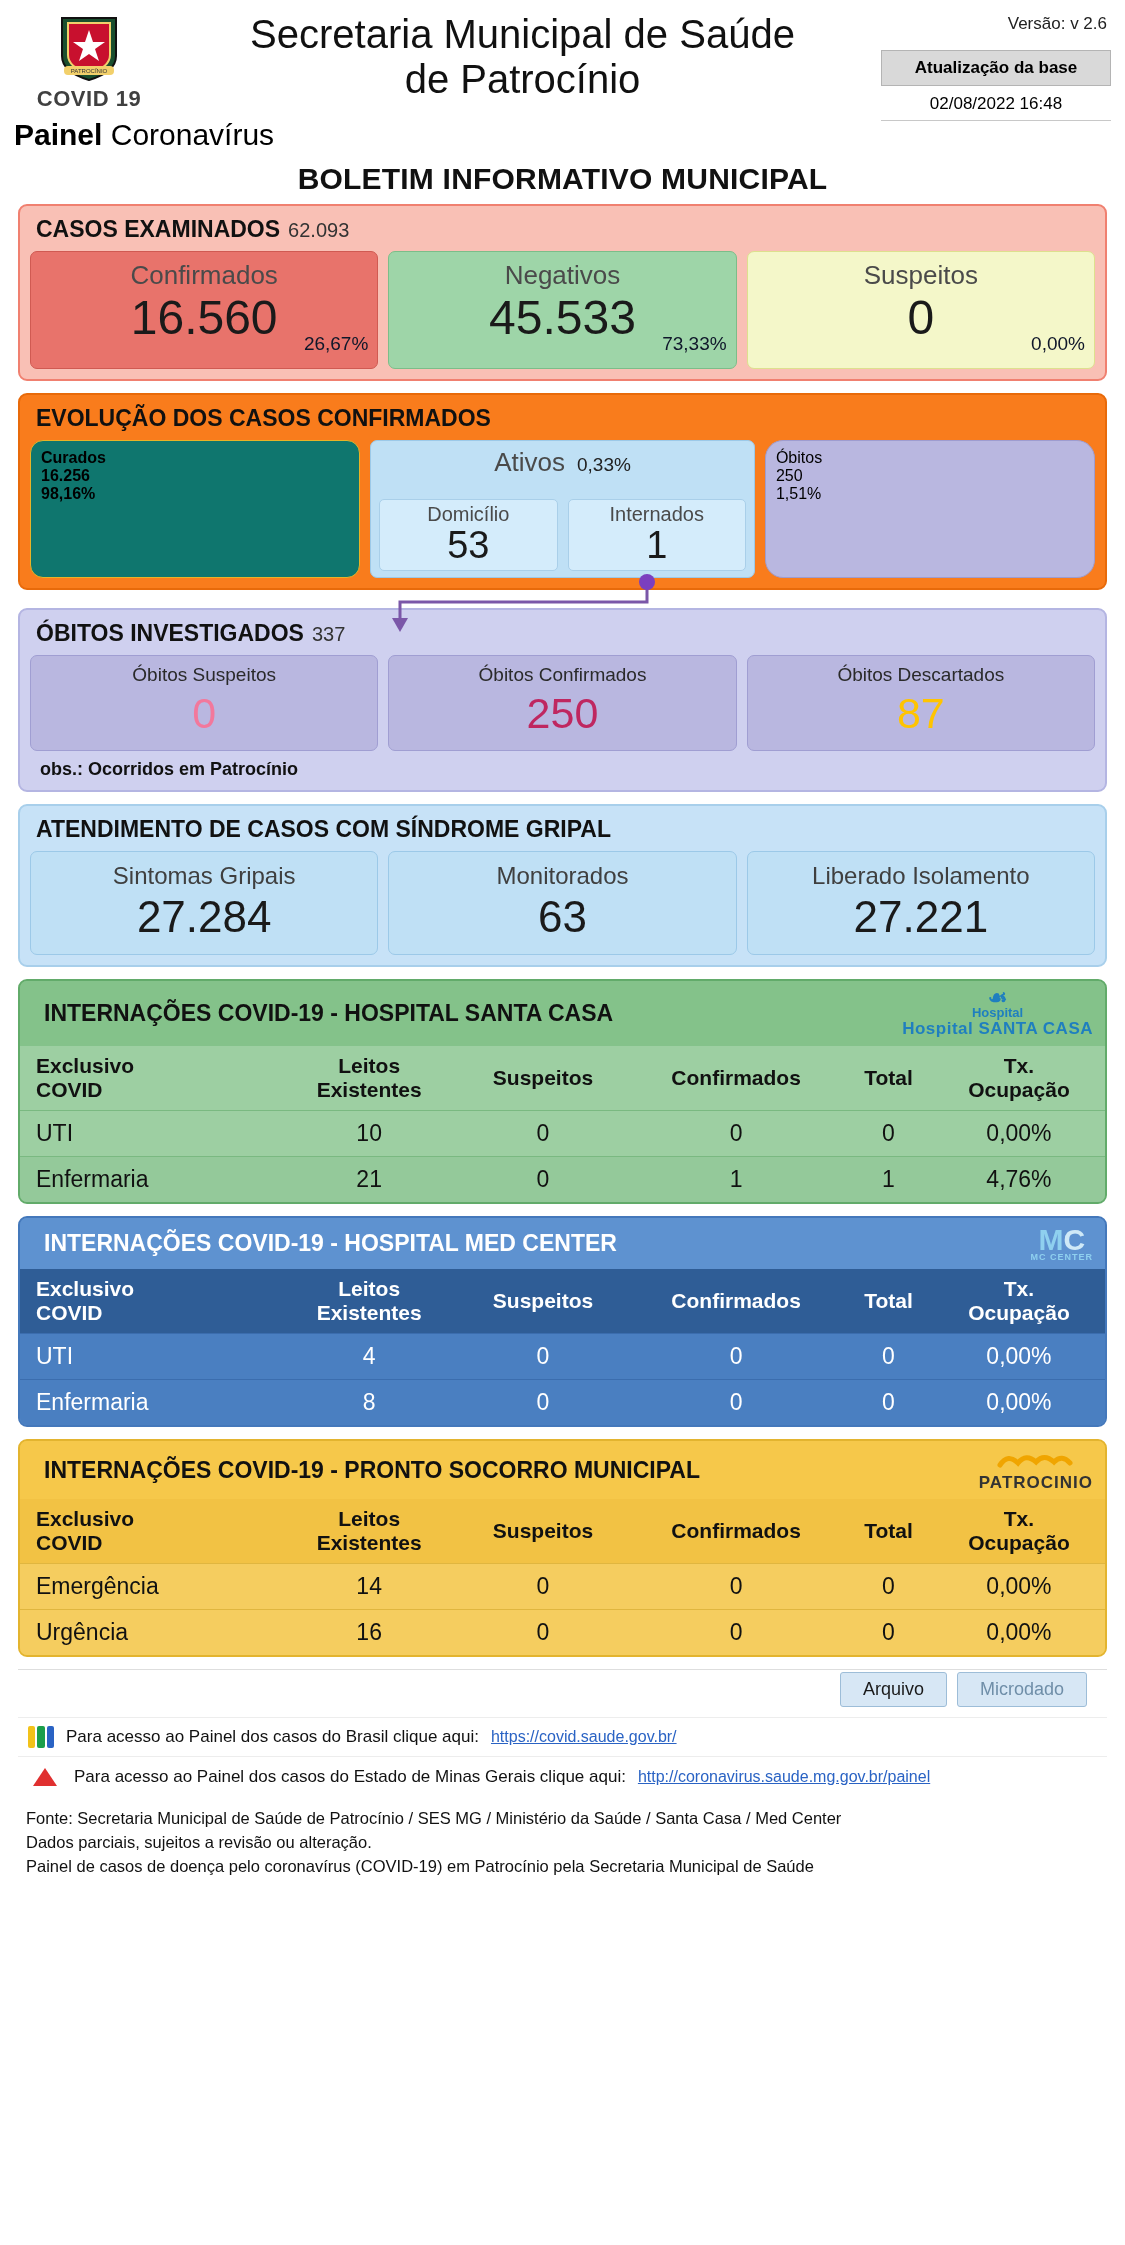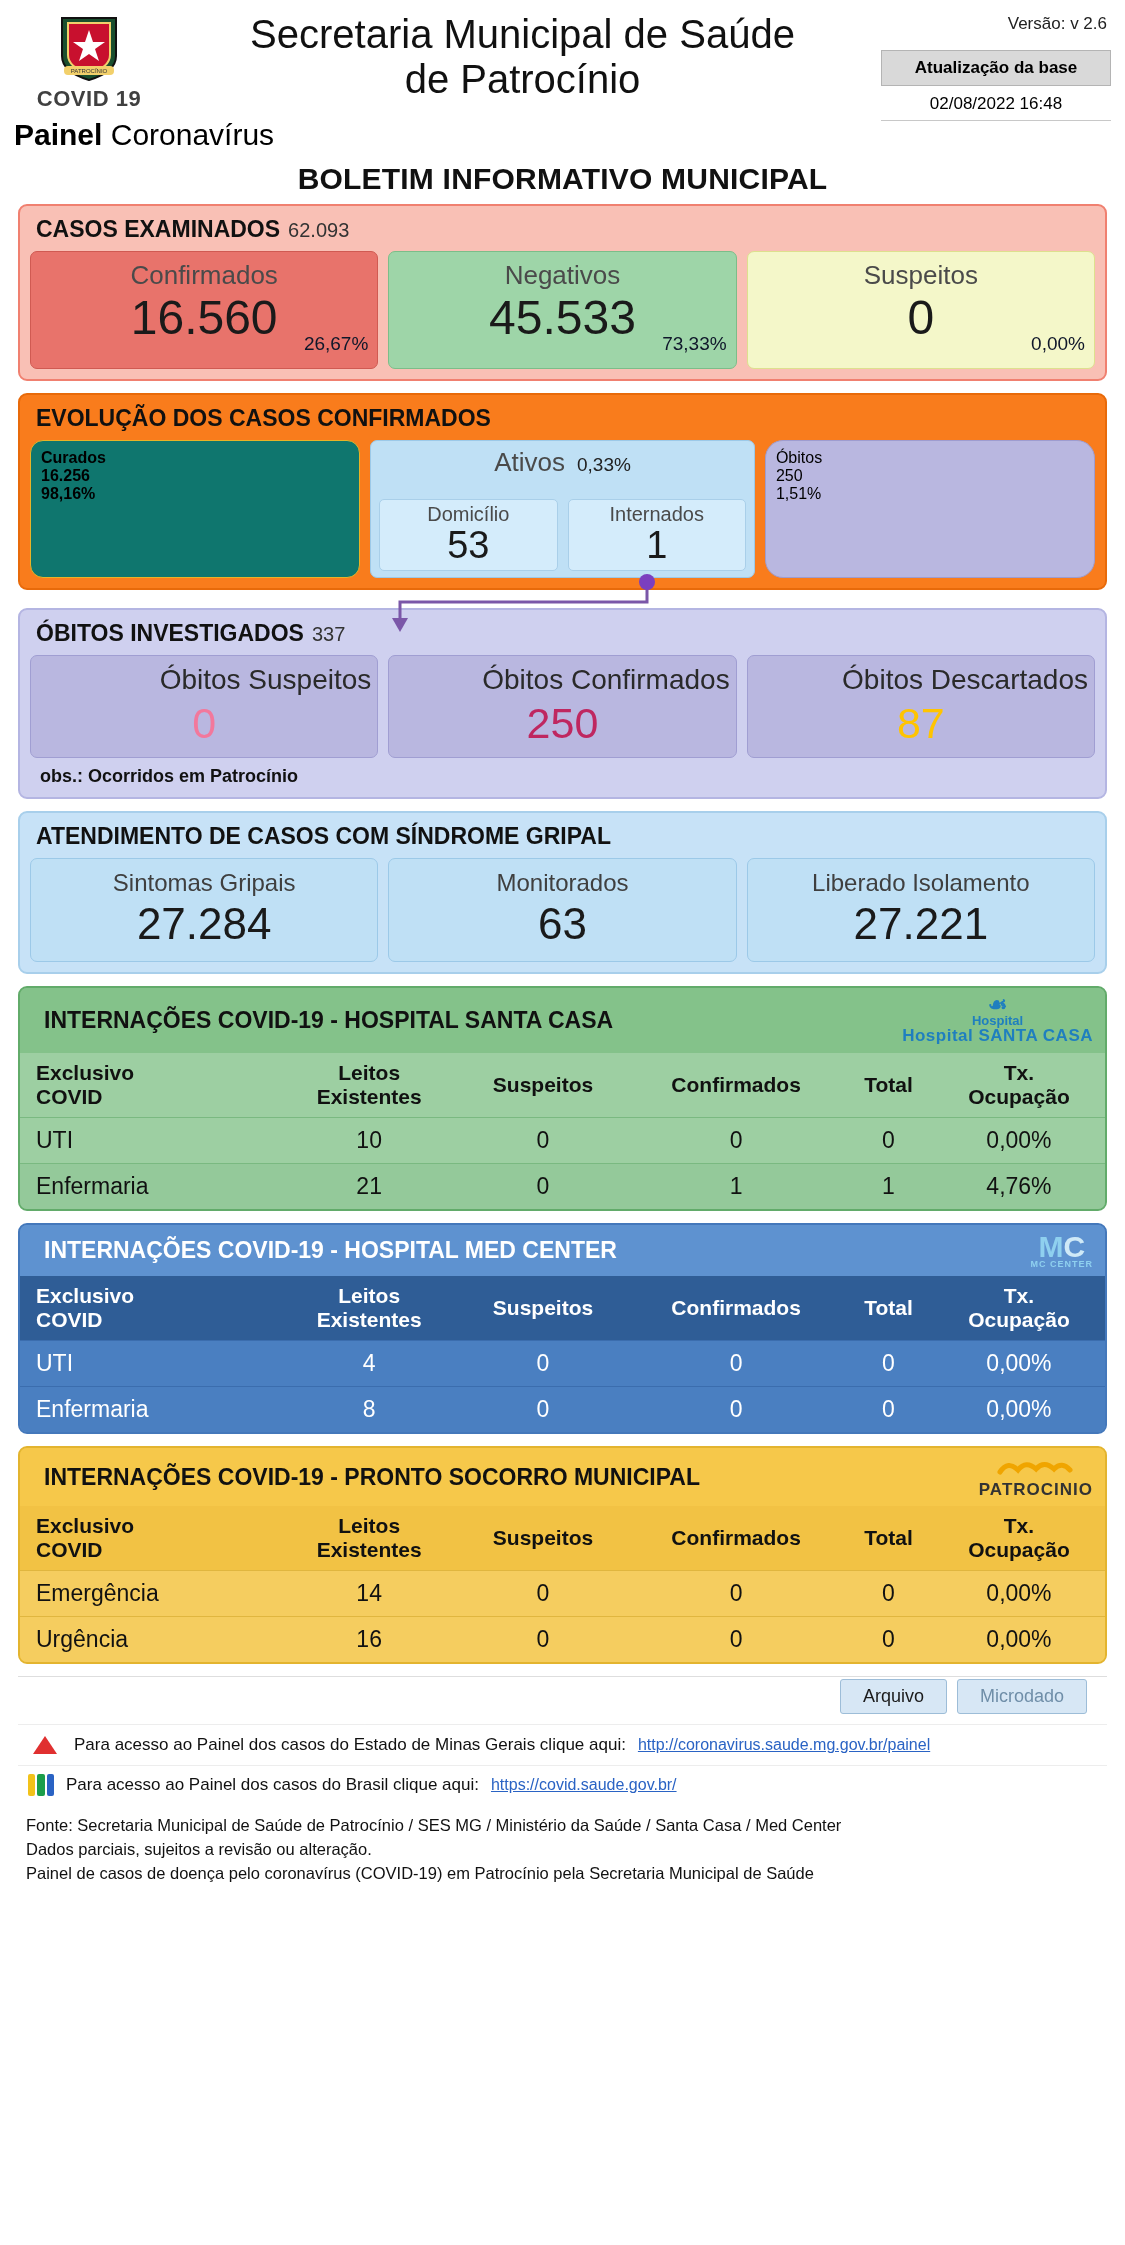--- a/index.html
+++ b/index.html
@@ -56,21 +56,21 @@
   .ativos-head .label { font-size: 26px; color: #4a4a4a; }
   .ativos-head .pct2 { font-size: 19px; color: #222; margin-left: 12px; }
   .sub-cards { display: flex; gap: 10px; margin-top: 21px; }
   .sub-card { flex: 1; background: #d4ecfb; border: 1px solid #a9cfe9; border-radius: 5px; padding: 3px 4px 4px 4px; text-align: center; }
   .sub-card .slabel { font-size: 20px; color: #4a4a4a; }
   .sub-card .svalue { font-size: 38px; color: #1a1a1a; line-height: 1.05; }
 
   
   .p-obit { background: #cfd0ef; border: 2px solid #b4b5e2; }
   .ob-card { flex: 1; background: #b9b7e0; border: 1px solid #a09ed2; border-radius: 7px; padding: 8px 6px 10px 6px; text-align: center; min-height: 96px; }
-  .ob-card .label { font-size: 28px; color: #2a2a2a; text-align: right; }
+  .ob-card .label { font-size: 19px; color: #2a2a2a; }
   .ob-card .value { font-size: 43px; line-height: 1.1; margin-top: 4px; }
   .v-pink { color: #f2789c; }
   .v-magenta { color: #bf2760; }
   .v-amber { color: #ffc400; }
   .obs { font-size: 18px; font-weight: bold; color: #111; padding: 8px 0 0 10px; }
 
   
   .p-grip { background: #c7e2f7; border: 2px solid #a8cfeb; }
   .g-card { flex: 1; background: #bfe0f5; border: 1px solid #9cc9e8; border-radius: 7px; padding: 10px 6px 12px 6px; text-align: center; min-height: 100px; }
   .g-card .label { font-size: 24px; color: #3f3f3f; }
@@ -384,36 +384,36 @@
       </tbody>
     </table>
   </div>
 
   <div class="btn-row">
     <div class="btn">Arquivo</div>
     <div class="btn muted">Microdado</div>
   </div>
 
   <div class="link-row">
+    <div class="flag-br">
+      <i style="background:#f2c21a;"></i>
+        <i style="background:#1b9e4b;margin-left:2px;"></i>
+        <i style="background:#2a63c4;margin-left:2px;"></i>
+    </div>
+    <div class="txt">Para acesso ao Painel dos casos do Brasil clique aqui:</div>
+    <a href="#">https://covid.saude.gov.br/</a>
+  </div>
+  <div class="link-row">
     <svg class="flag-mg" viewBox="0 0 34 24">
       <rect width="34" height="24" fill="#ffffff"></rect>
       <path d="M17 3 L29 21 L5 21 Z" fill="#e03030"></path>
     </svg>
     <div class="txt">Para acesso ao Painel dos casos do Estado de Minas Gerais clique aqui:</div>
     <a href="#">http://coronavirus.saude.mg.gov.br/painel</a>
   </div>
-  <div class="link-row">
-    <div class="flag-br">
-      <i style="background:#f2c21a;"></i>
-        <i style="background:#1b9e4b;margin-left:2px;"></i>
-        <i style="background:#2a63c4;margin-left:2px;"></i>
-    </div>
-    <div class="txt">Para acesso ao Painel dos casos do Brasil clique aqui:</div>
-    <a href="#">https://covid.saude.gov.br/</a>
-  </div>
 
   <div class="foot">
     <div>Fonte: Secretaria Municipal de Saúde de Patrocínio / SES MG / Ministério da Saúde / Santa Casa / Med Center</div>
     <div>Dados parciais, sujeitos a revisão ou alteração.</div>
     <div>Painel de casos de doença pelo coronavírus (COVID-19) em Patrocínio pela Secretaria Municipal de Saúde</div>
   </div>
 
 </div>
 
 </body></html>

